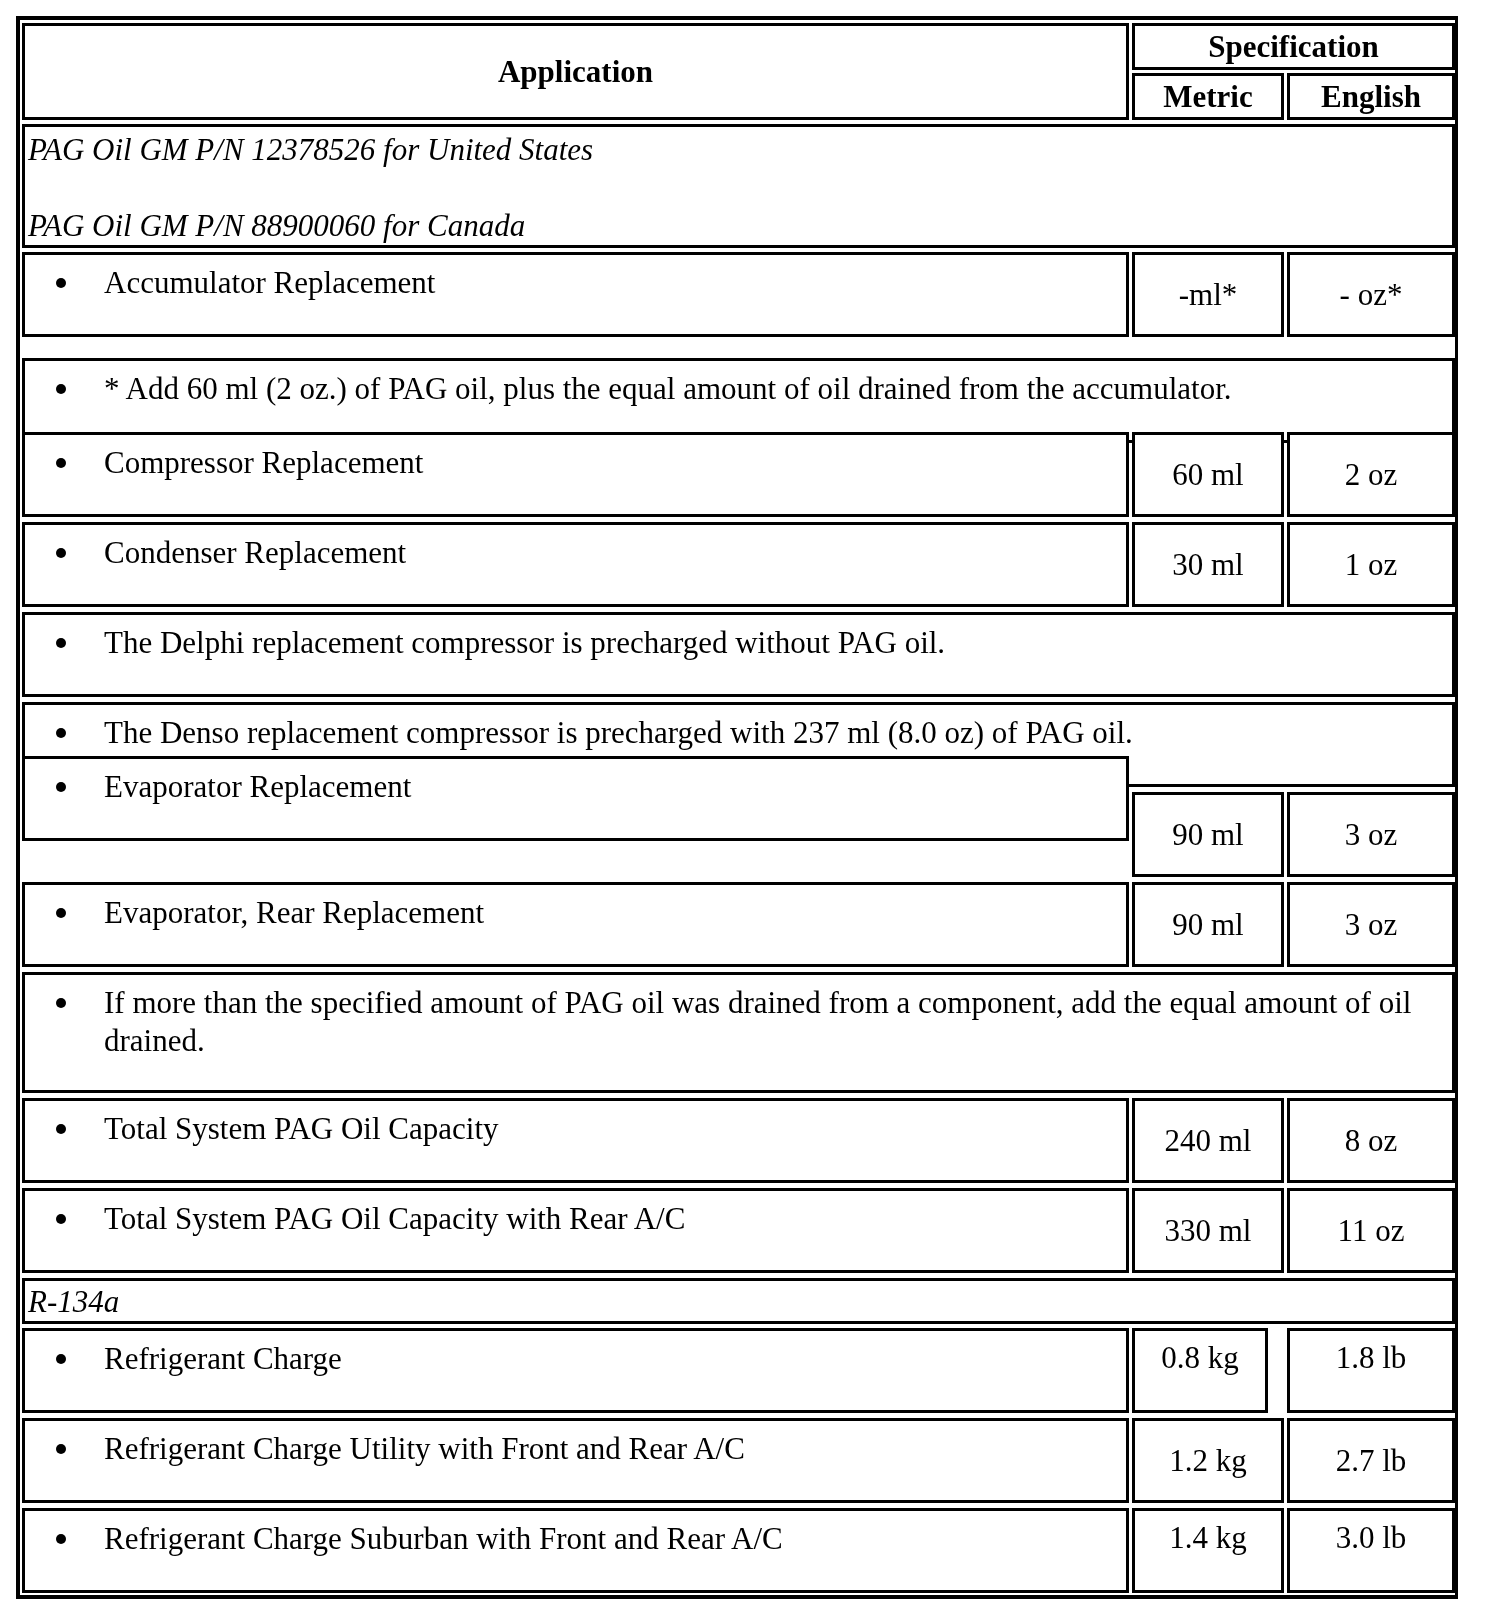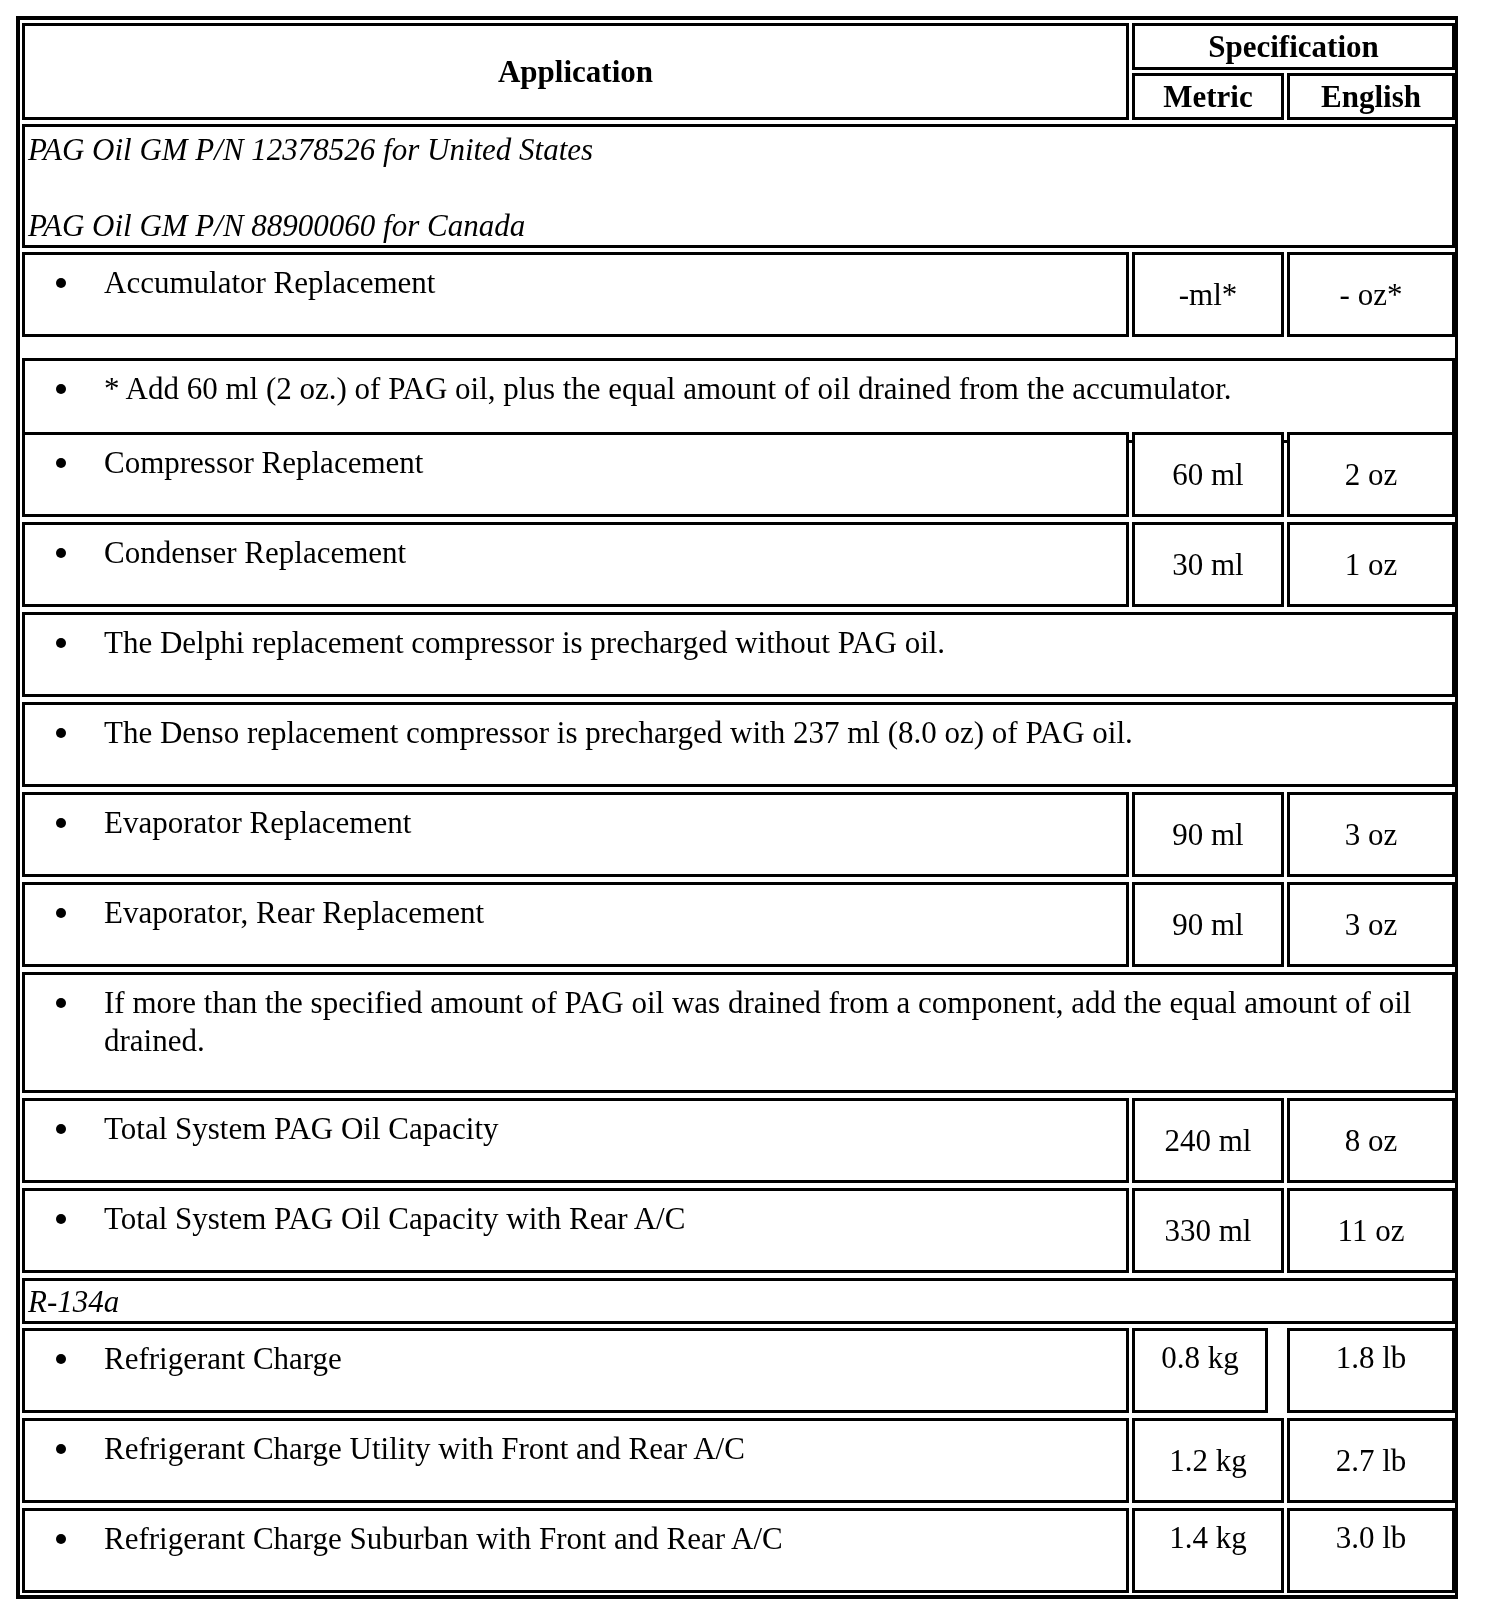--- a/index.html
+++ b/index.html
@@ -90,21 +90,21 @@
       <li><span class="bullet-dot"></span><span>The Delphi replacement compressor is precharged without PAG oil.</span></li>
     </ul>
 </div>
 
 <div class="cell txt bullet-row" style="left:22px; top:702px; width:1433px; height:85px;">
   <ul>
       <li><span class="bullet-dot"></span><span>The Denso replacement compressor is precharged with 237 ml (8.0 oz) of PAG oil.</span></li>
     </ul>
 </div>
 
-<div class="cell txt bullet-row" style="left:22px; top:792px; width:1107px; height:85px;">
+<div class="cell txt bullet-row" style="left:22px; top:756px; width:1107px; height:85px;">
   <ul>
       <li><span class="bullet-dot"></span><span>Evaporator Replacement</span></li>
     </ul>
 </div>
 <div class="cell val mid" style="left:1132px; top:792px; width:152px; height:85px;">
     <span>90 ml</span>
   </div>
 <div class="cell val mid" style="left:1287px; top:792px; width:168px; height:85px;">
     <span>3 oz</span>
   </div>

